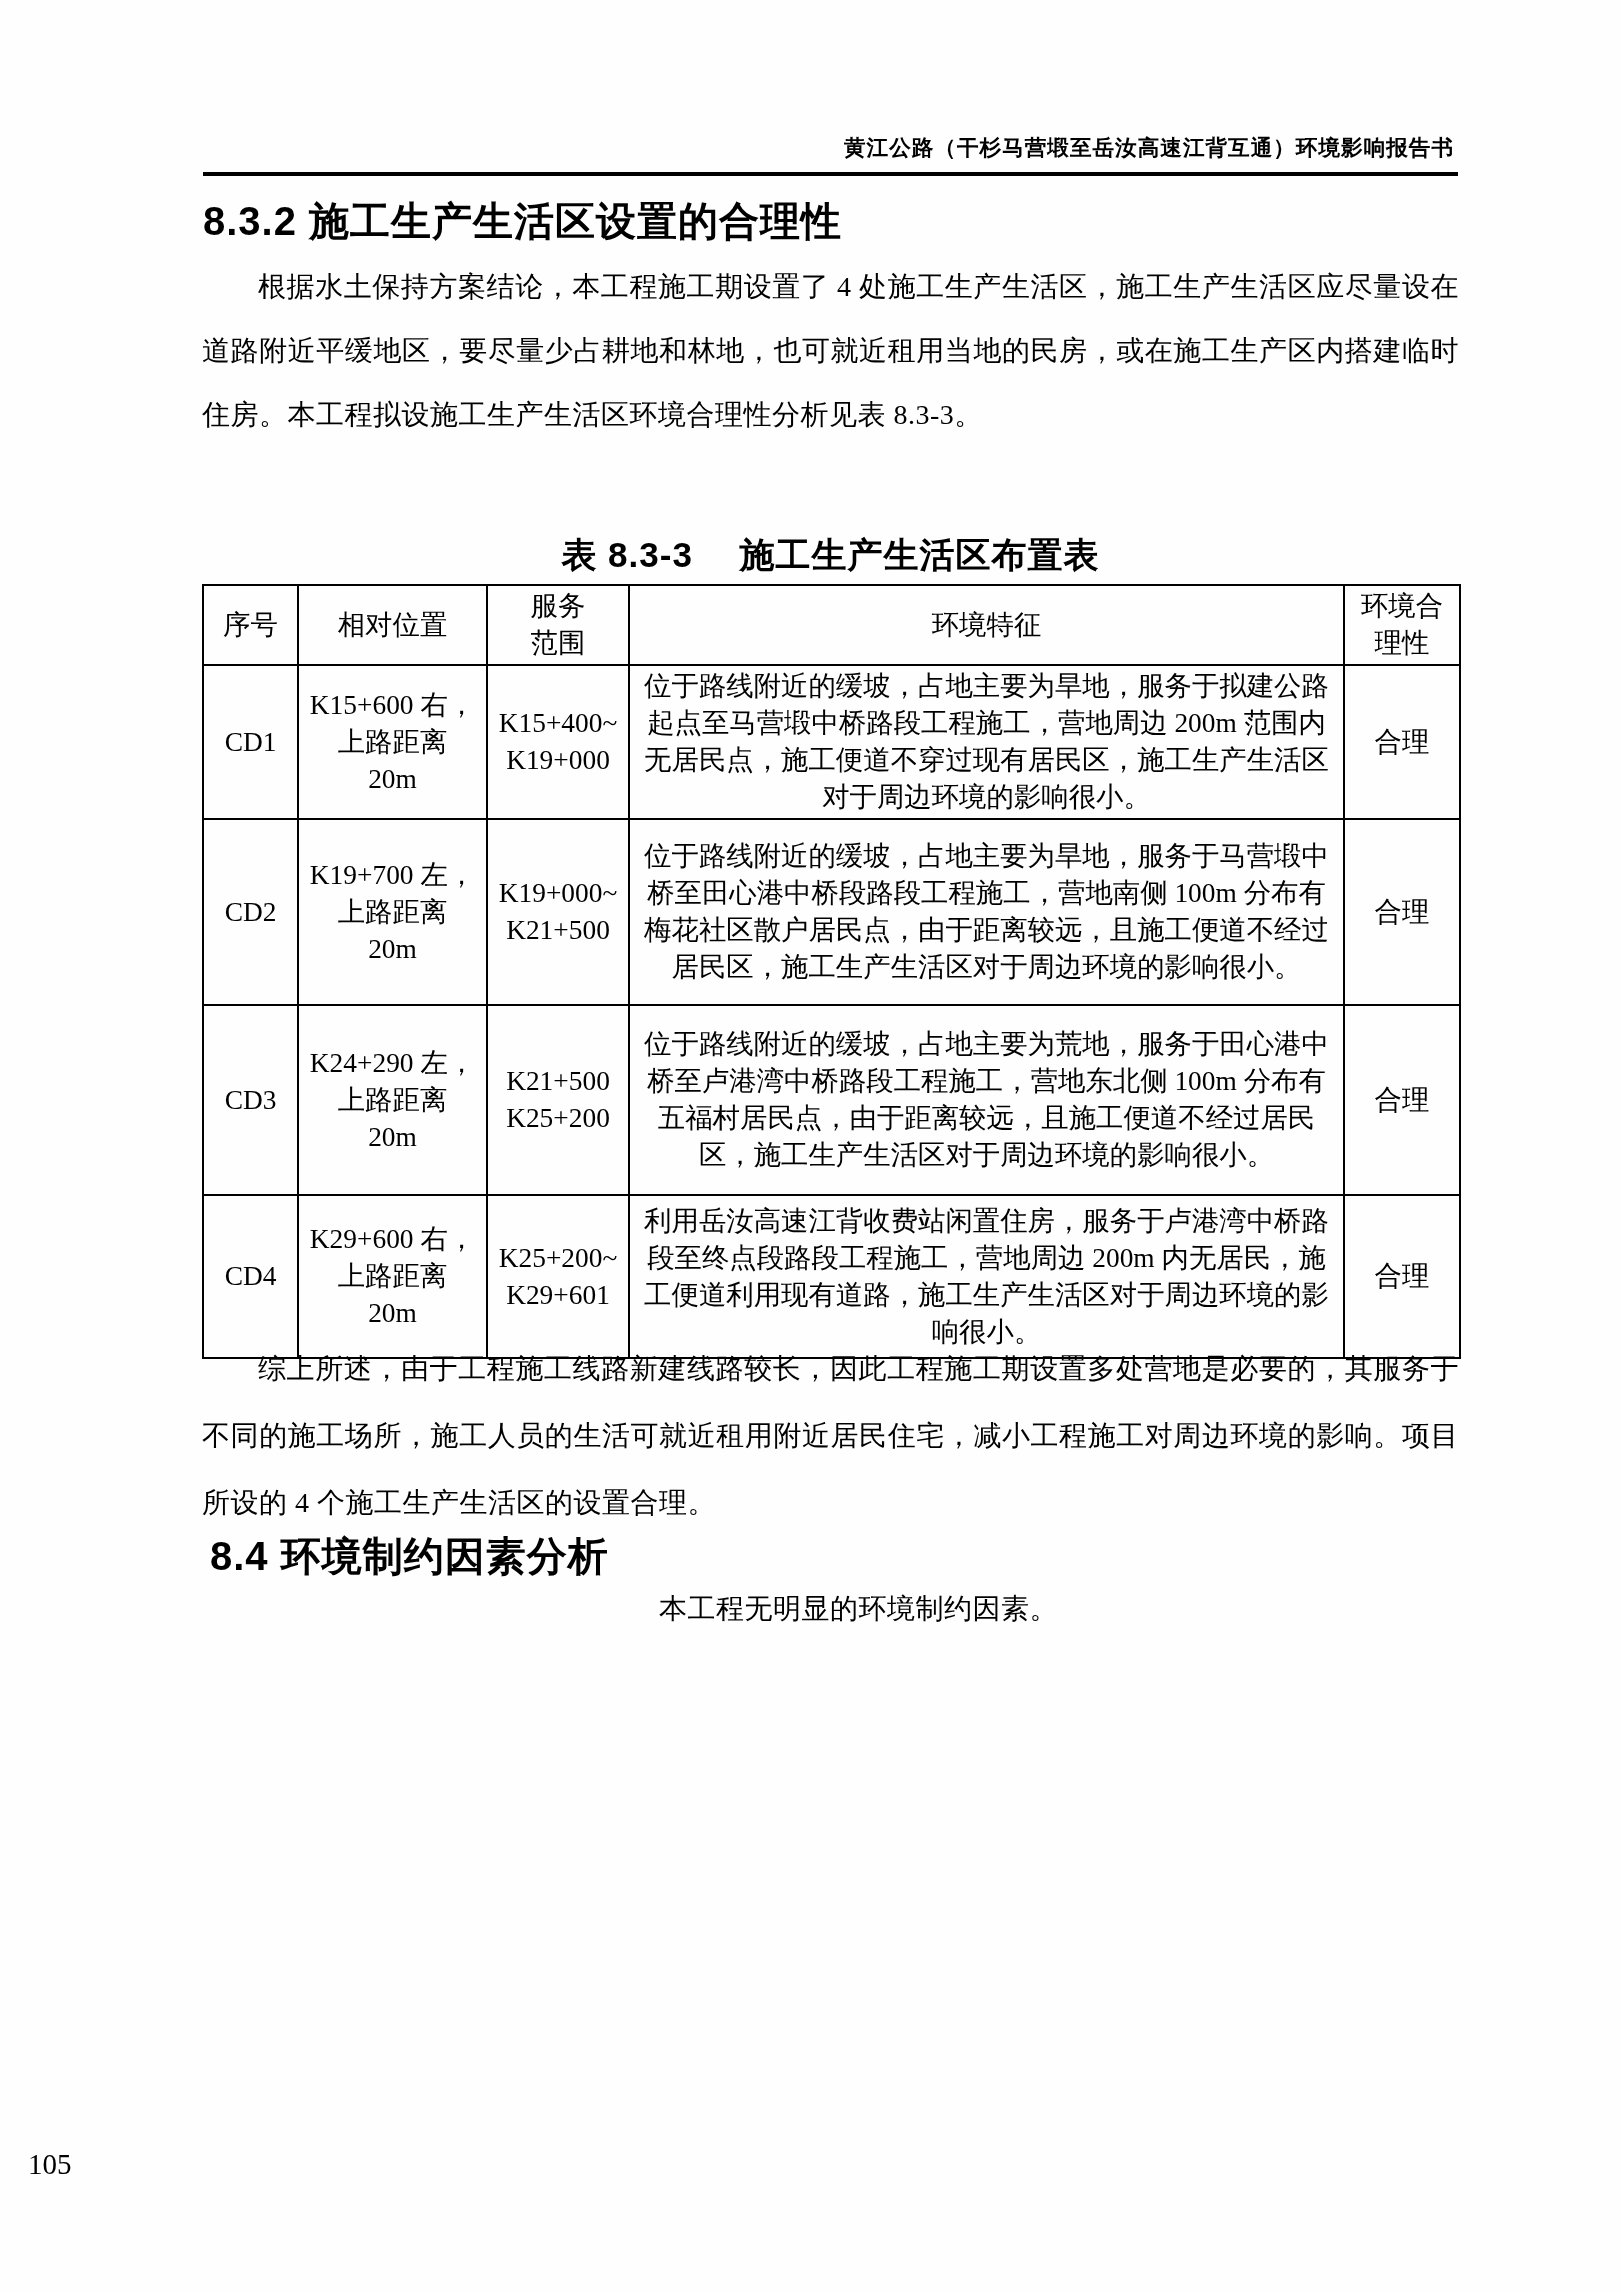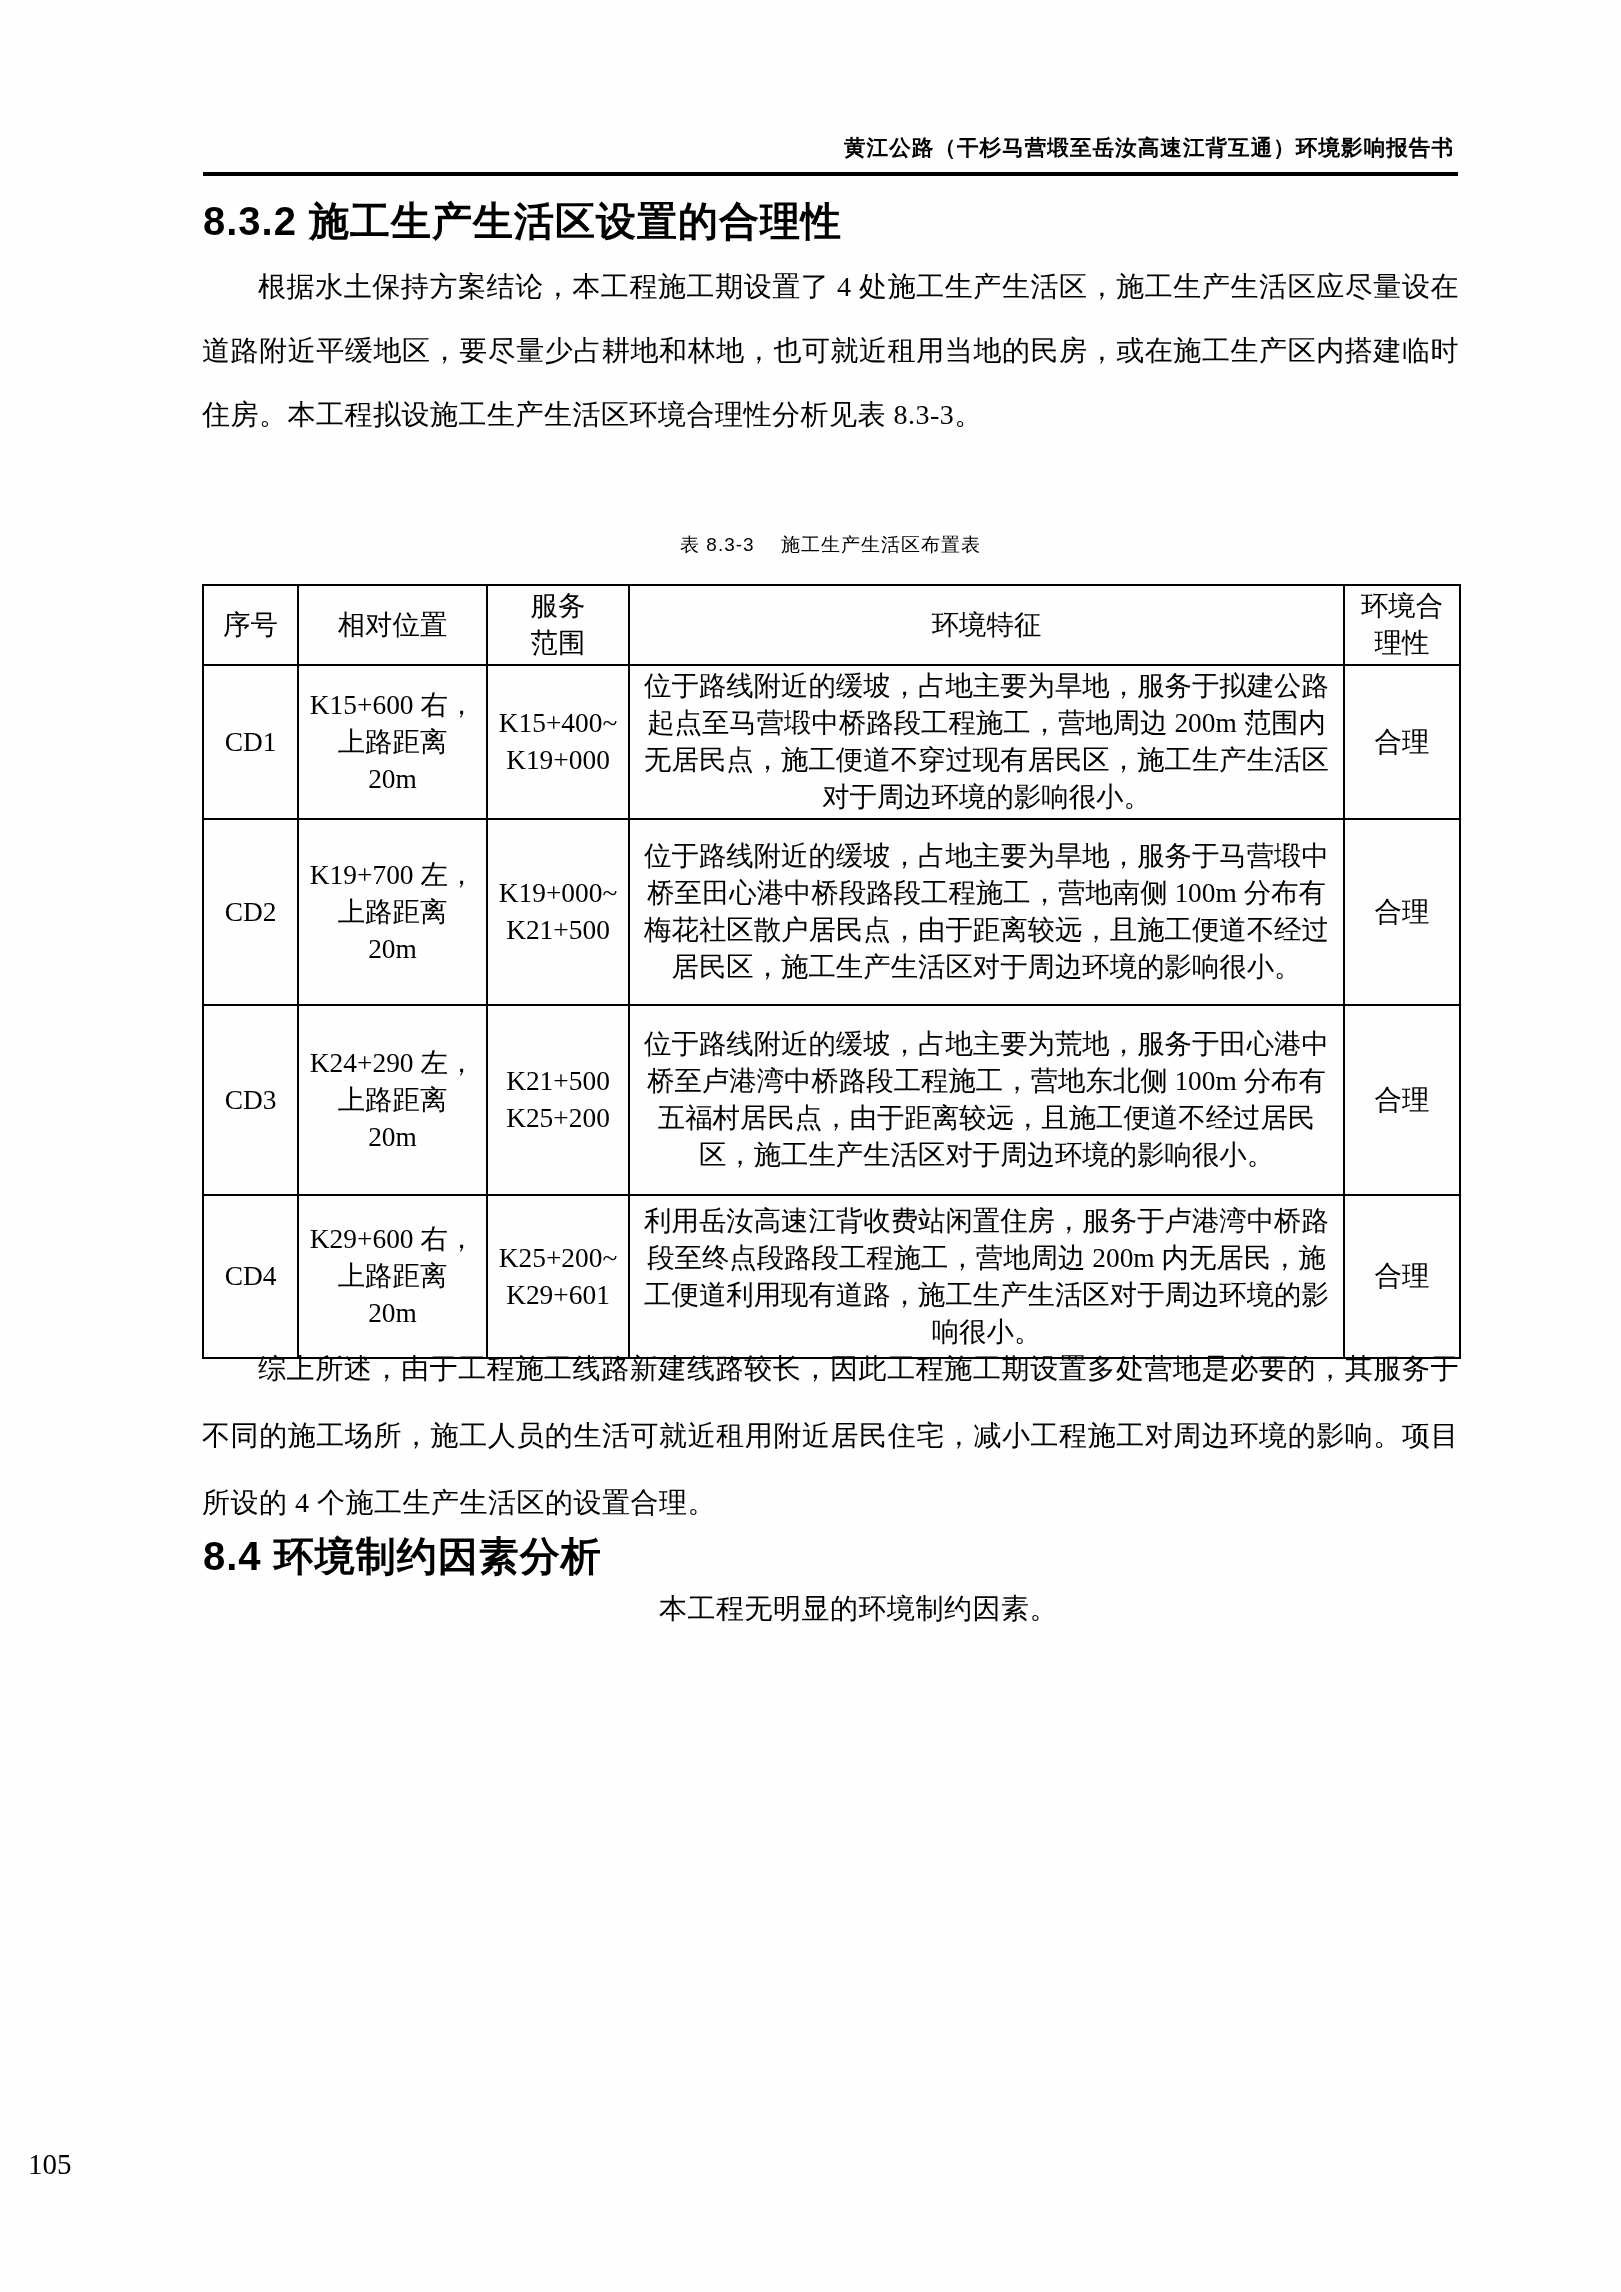--- a/index.html
+++ b/index.html
@@ -23,33 +23,33 @@
     position:absolute; top:172px; left:203px;
     width:1255px; height:3.9px; background:#000;
   }
   .section-heading {
     position:absolute; left:203px;
     font-size:40px; font-weight:bold;
     letter-spacing:1px;
     font-family:"Liberation Sans","DejaVu Sans",sans-serif;
   }
   .h-832 { top:194px; }
-  .h-84  { top:1529px; }
+  .h-84  { top:1529px;margin-left:7px; }
   .body-para {
     position:absolute; left:202px; width:1257px;
     font-size:28px; line-height:64px;
     text-align:justify; text-indent:2em;
     letter-spacing:0.5px;
   }
   .para-832 { top:255px; }
   .para-conclusion { top:1335px; line-height:67px; }
   .para-84 { top:1586px; line-height:45px; text-align:center; }
   .table-title {
     position:absolute; top:532px; left:202px; width:1257px;
-    text-align:center; font-size:19px; font-weight:normal;
+    text-align:center; font-size:35px; font-weight:bold;
     font-family:"Liberation Sans","DejaVu Sans",sans-serif;
     letter-spacing:1px;
   }
   .layout-table {
     position:absolute; top:584px; left:202px;
     border-collapse:collapse; table-layout:fixed;
     width:1257px;
     font-size:27.4px;
   }
   .layout-table td, .layout-table th {

